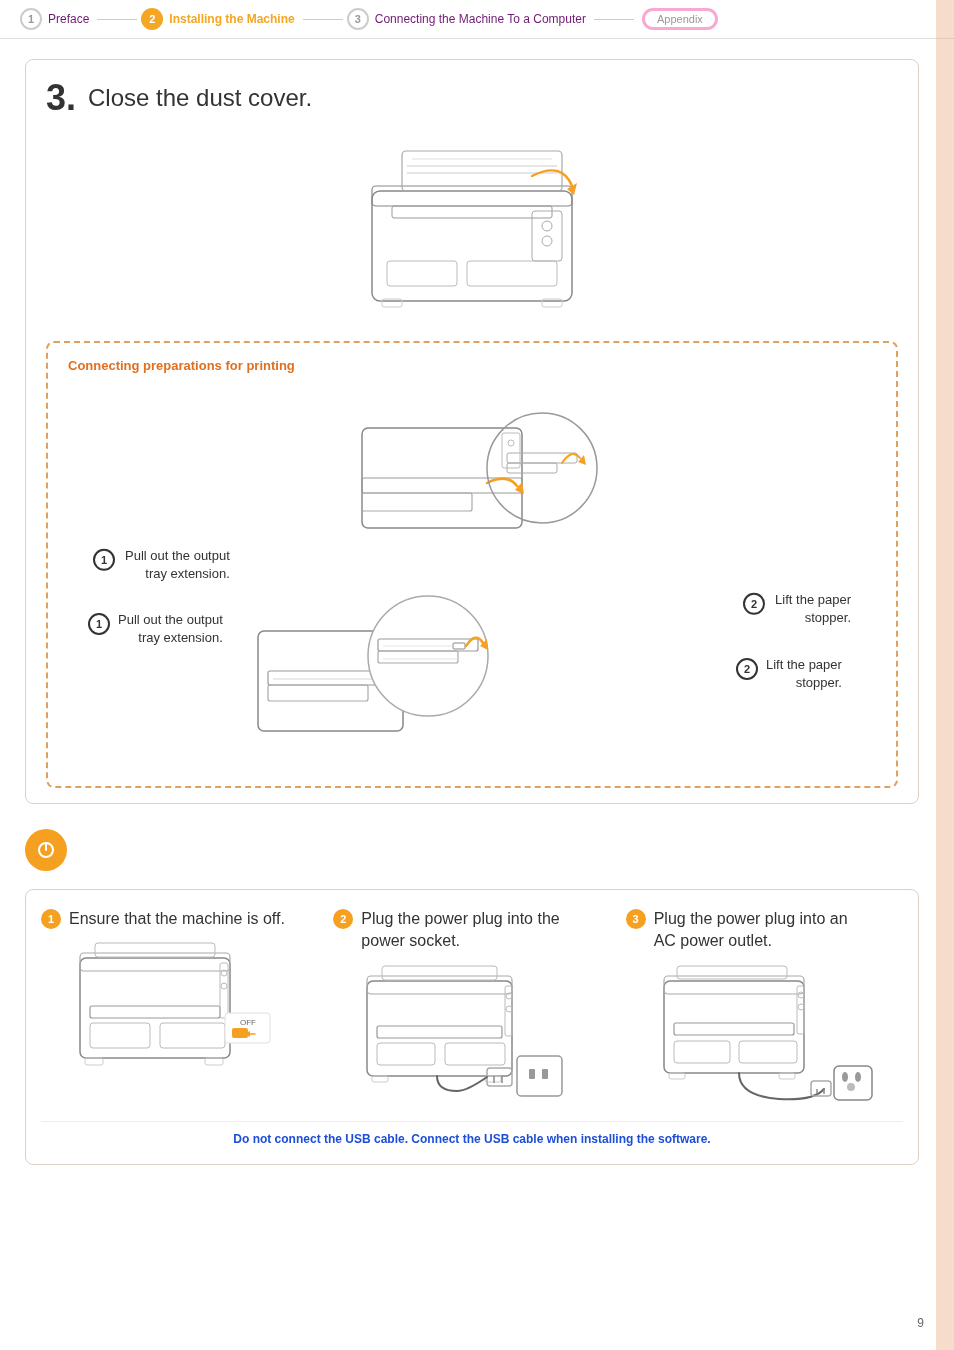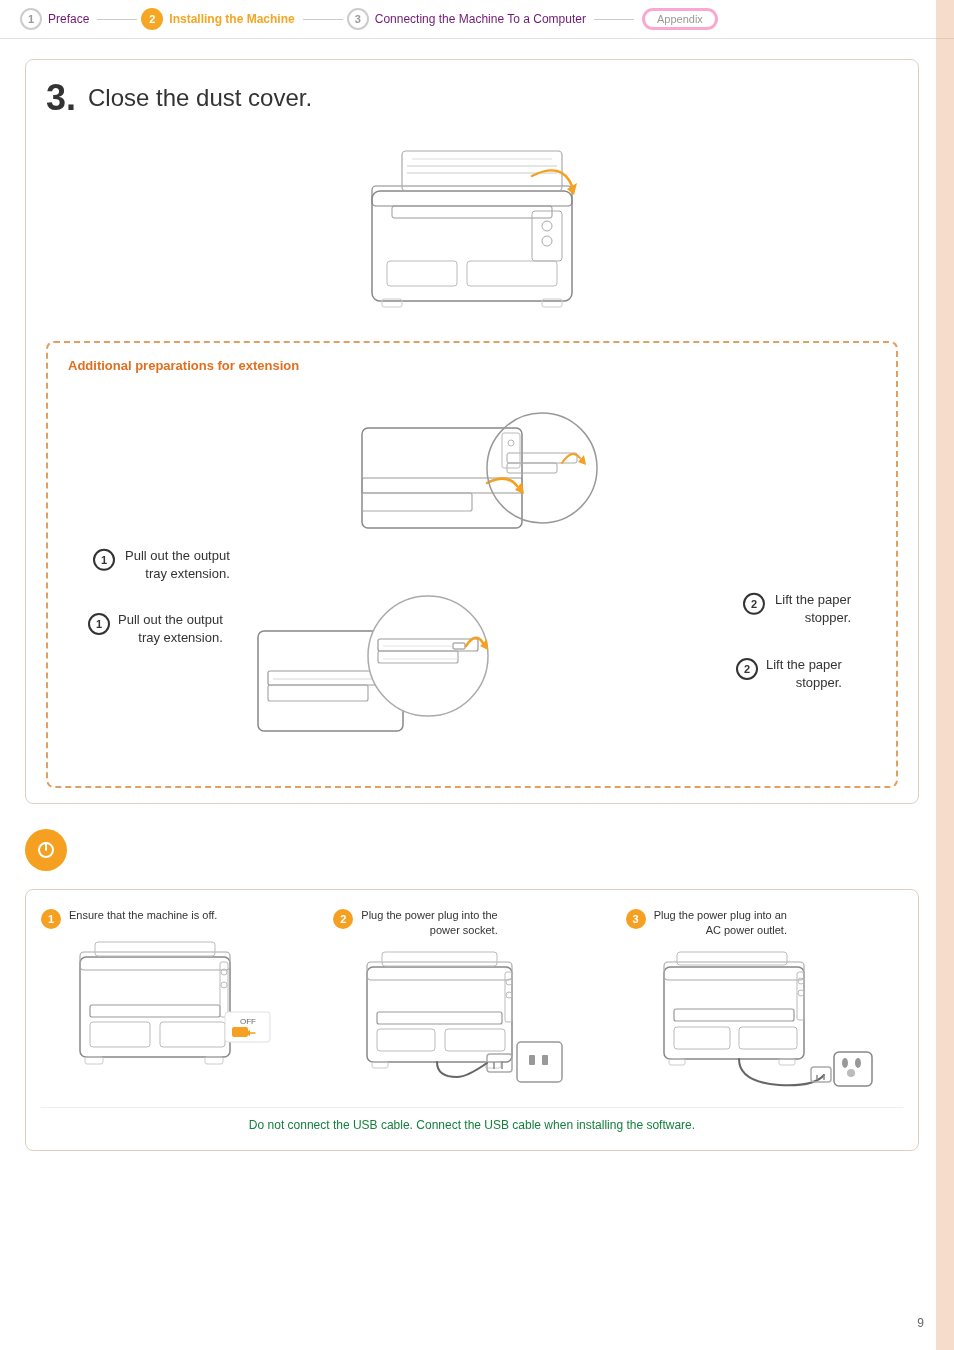--- a/index.html
+++ b/index.html
@@ -249,39 +249,39 @@
       font-size: 11px;
       font-weight: bold;
       display: flex;
       align-items: center;
       justify-content: center;
       flex-shrink: 0;
       margin-top: 1px;
     }
 
     .power-step-text {
-      font-size: 11px;
+      font-size: 16px;
       line-height: 1.4;
       color: #333;
-      text-align: right;
     }
 
     .power-illustration {
       width: 100%;
       display: flex;
       justify-content: center;
     }
 
     .power-note {
       text-align: center;
       font-size: 12px;
-      color: #15803d;
+      color: #1d4ed8;
       margin-top: 12px;
       padding-top: 10px;
       border-top: 1px solid #eee;
+      font-weight: bold;
     }
 
     .page-num {
       position: absolute;
       right: 30px;
       bottom: 20px;
       font-size: 12px;
       color: #666;
     }
 
@@ -360,21 +360,21 @@
         <rect x="155" y="130" width="90" height="25" rx="3" fill="none" stroke="#bbb" stroke-width="1"></rect>
 
         <rect x="70" y="168" width="20" height="8" rx="2" fill="none" stroke="#ccc" stroke-width="1"></rect>
         <rect x="230" y="168" width="20" height="8" rx="2" fill="none" stroke="#ccc" stroke-width="1"></rect>
 
         <line x1="100" y1="28" x2="240" y2="28" stroke="#ddd" stroke-width="1"></line>
       </svg>
     </div>
 
     <div class="dashed-box">
-      <div class="dashed-box-title">Additional preparations for extension</div>
+      <div class="dashed-box-title">Connecting preparations for printing</div>
 
       <div class="prep-content">
 
         <div>
           <svg class="tray-img" viewBox="0 0 280 160">
 
             <rect x="30" y="30" width="160" height="100" rx="6" fill="none" stroke="#888" stroke-width="1.5"></rect>
 
             <rect x="30" y="80" width="160" height="15" rx="2" fill="none" stroke="#999" stroke-width="1.2"></rect>
 

